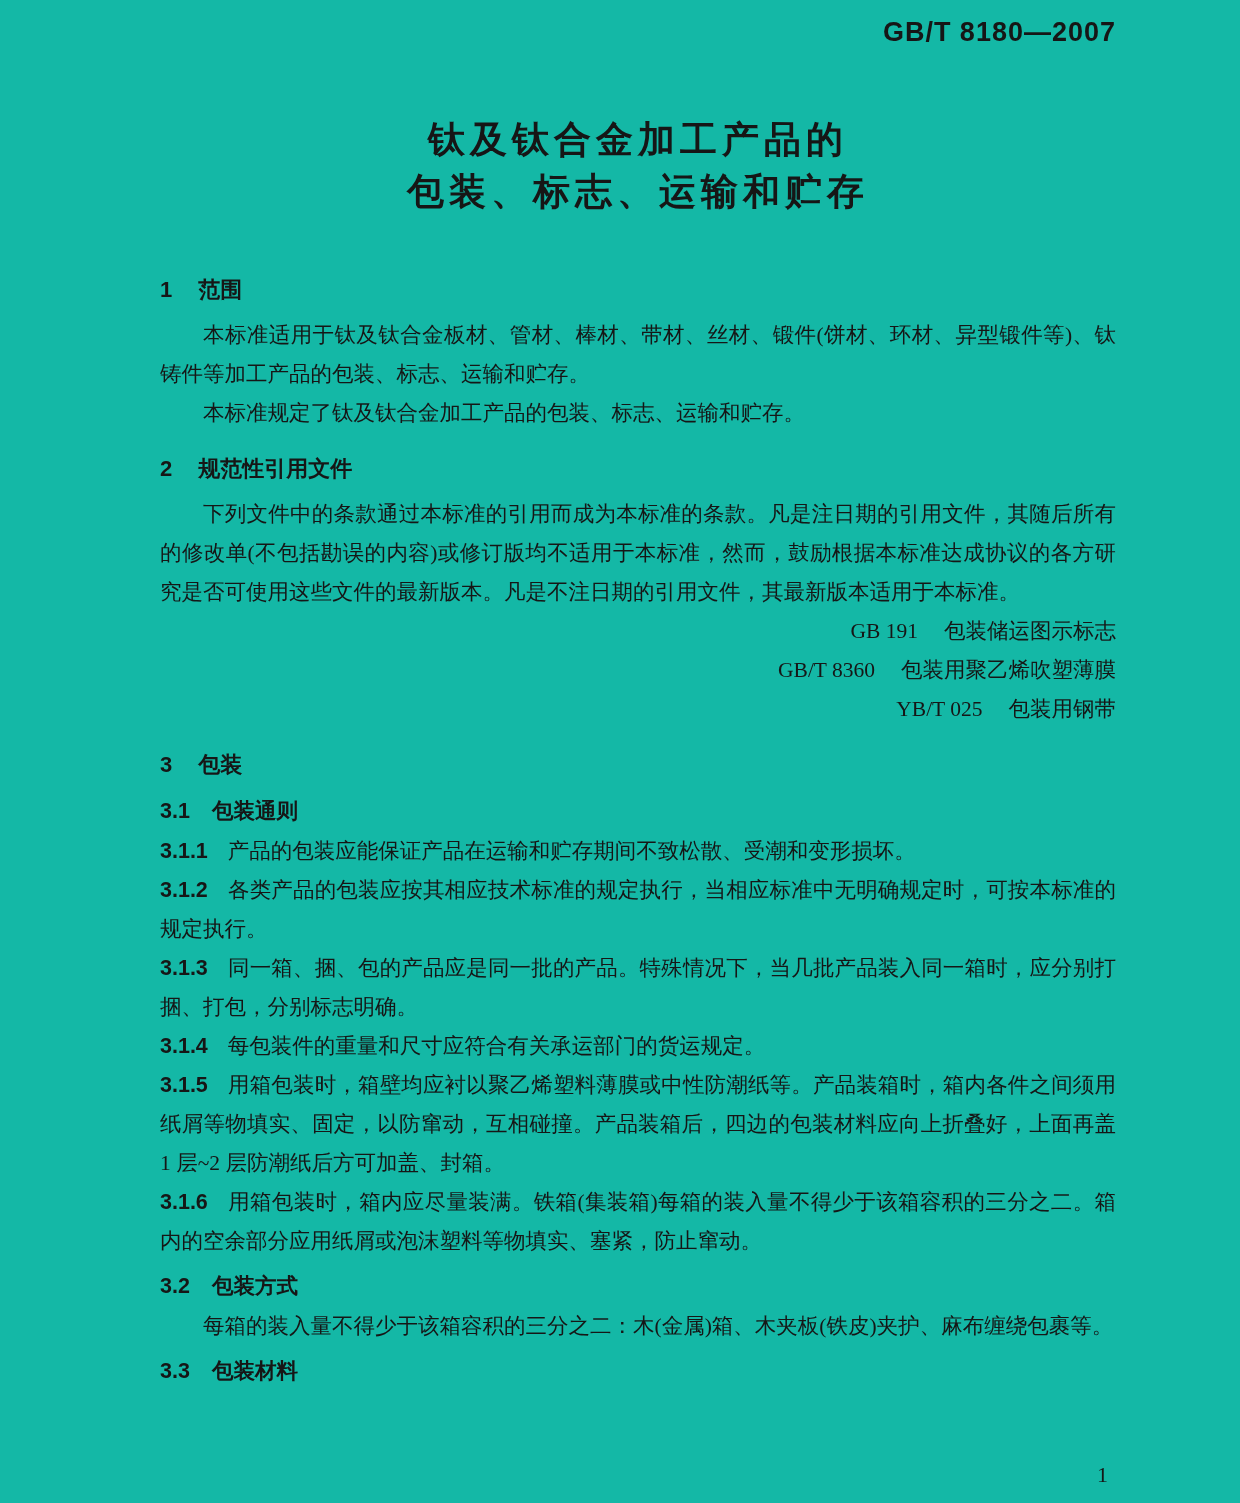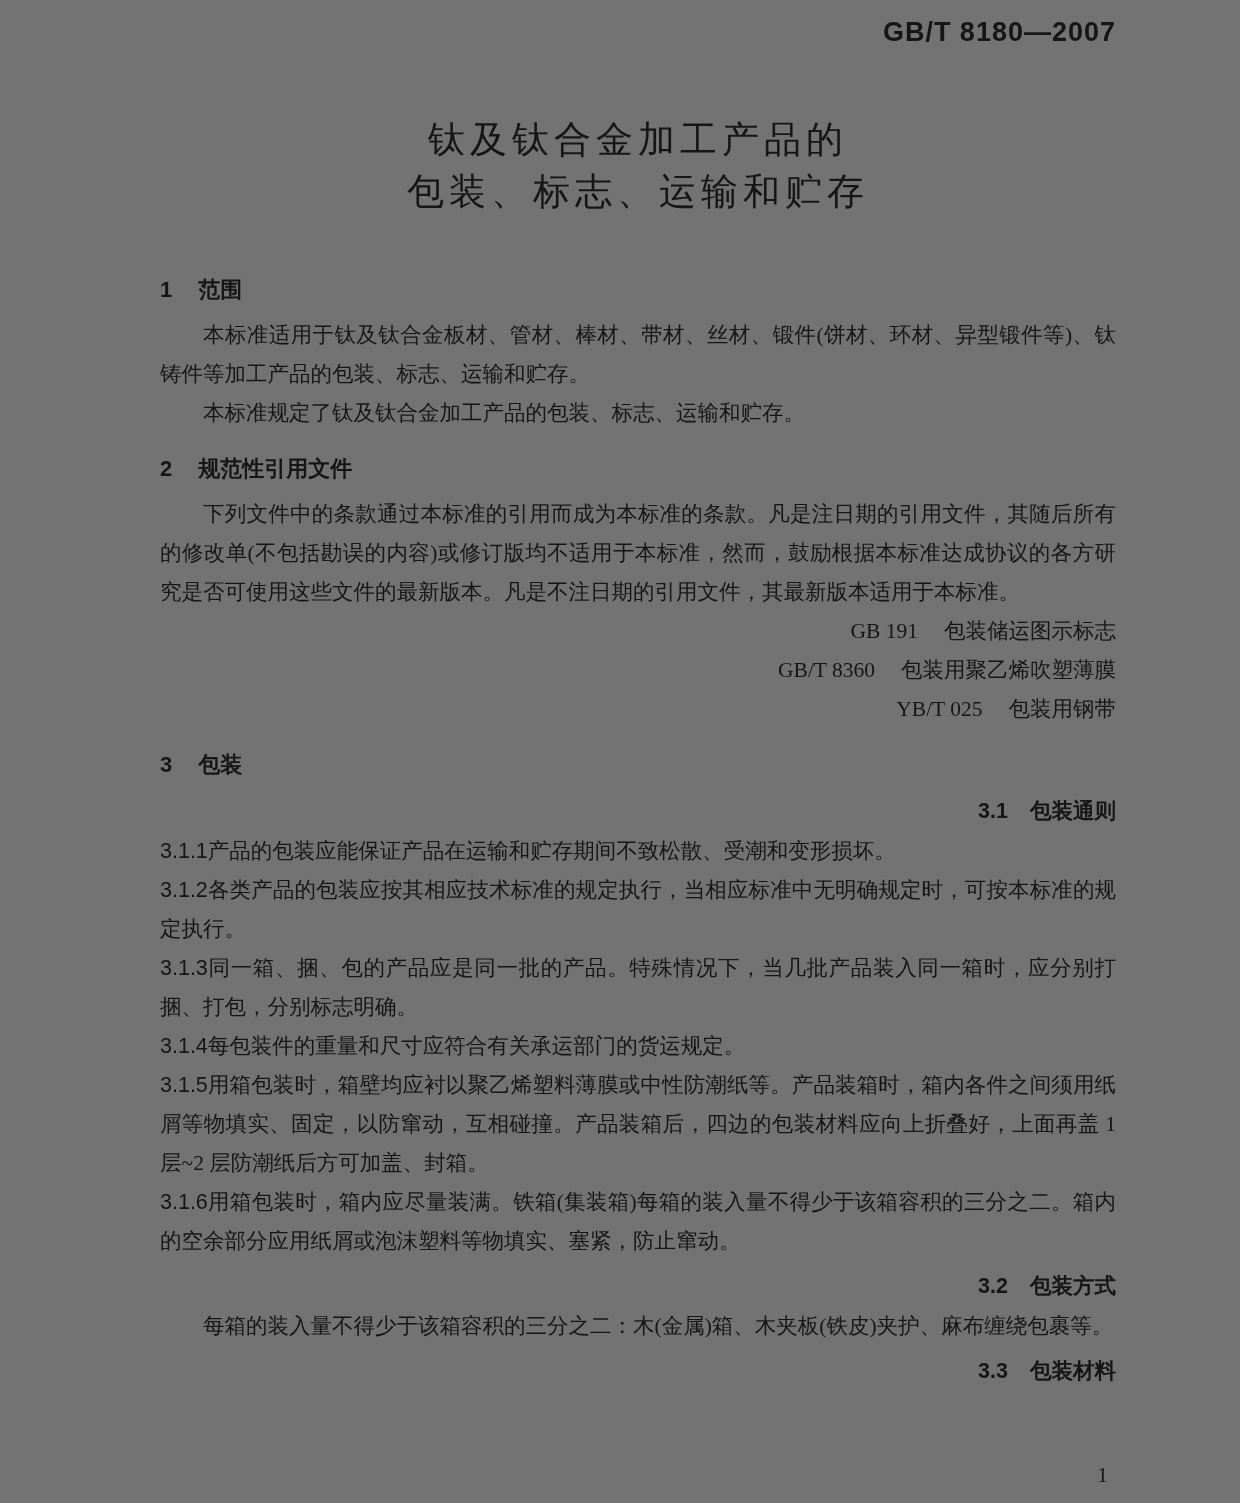--- a/index.html
+++ b/index.html
@@ -1,46 +1,47 @@
 <!DOCTYPE html>
 <html><head>
 <meta charset="utf-8">
 <style>
   html,body{margin:0;padding:0;}
   body{background:#f4f4f2;font-family:"Liberation Serif","DejaVu Serif",serif;color:#161616;}
   .page{
     position:relative;width:1240px;height:1503px;box-sizing:border-box;
-    background:#737373;padding:12px 124px 0 160px;overflow:hidden;
+    background:#14b8a6;padding:12px 124px 0 160px;overflow:hidden;
   }
   .std-header{
     text-align:right;font-family:"Liberation Sans","DejaVu Sans",sans-serif;
     font-weight:bold;font-size:27px;letter-spacing:1px;line-height:32px;margin-top:4px;
   }
   .doc-title{
     text-align:center;font-family:"Liberation Sans","DejaVu Sans",sans-serif;
-    font-weight:normal;font-size:37px;line-height:52px;letter-spacing:5px;
+    font-weight:bold;font-size:37px;line-height:52px;letter-spacing:5px;
     margin-top:66px;margin-bottom:0;
   }
   .content{margin-top:52px;font-size:21.5px;line-height:39px;}
   .h2{
     font-family:"Liberation Sans","DejaVu Sans",sans-serif;font-weight:bold;
     font-size:22px;line-height:40px;margin:16px 0 6px;
   }
   .h2 .num{margin-right:26px;}
   .h3{
     font-family:"Liberation Sans","DejaVu Sans",sans-serif;font-weight:bold;
-    font-size:21.5px;line-height:40px;margin:5px 0 1px;text-align:right;
+    font-size:21.5px;line-height:40px;margin:5px 0 1px;
   }
   .h3 .num{margin-right:22px;}
   .para{margin:0;text-indent:2em;text-align:justify;}
   .ref{margin:0;padding-left:44px;text-align:right;}
   .ref .code{margin-right:26px;}
   .clause{margin:0;text-align:justify;}
   .clause .num{
-    font-family:"Liberation Sans","DejaVu Sans",sans-serif;font-weight:normal;
+    font-family:"Liberation Sans","DejaVu Sans",sans-serif;font-weight:bold;
+    margin-right:20px;
   }
   .page-number{
     position:absolute;right:132px;bottom:16px;font-size:22px;line-height:24px;
   }
 </style>
 </head>
 <body>
 
 <div class="page">
 

